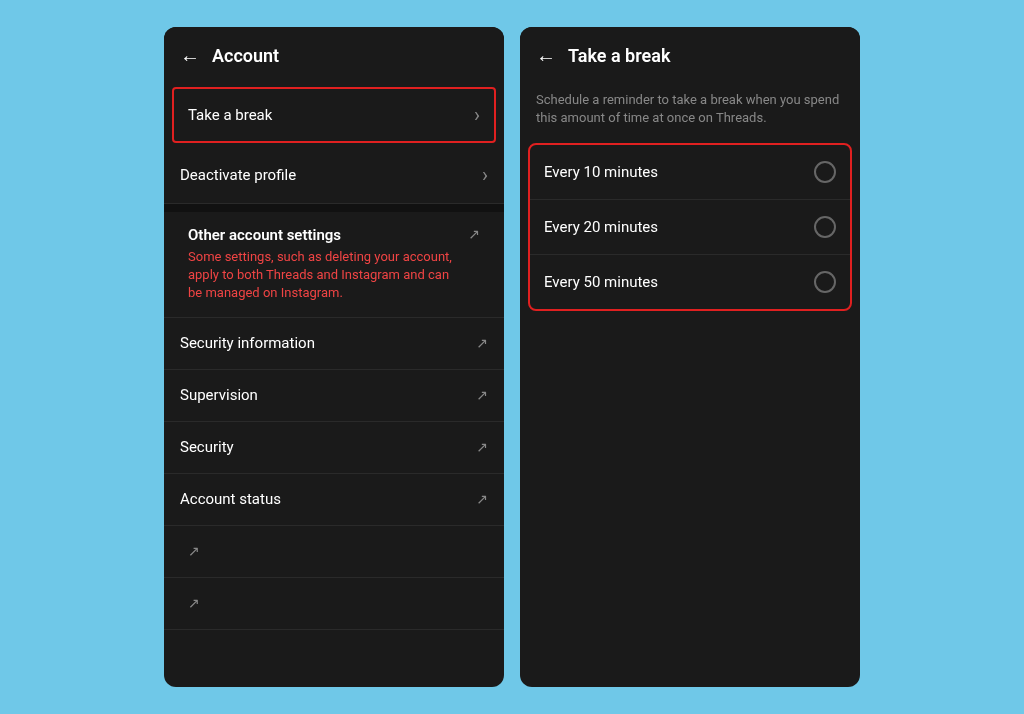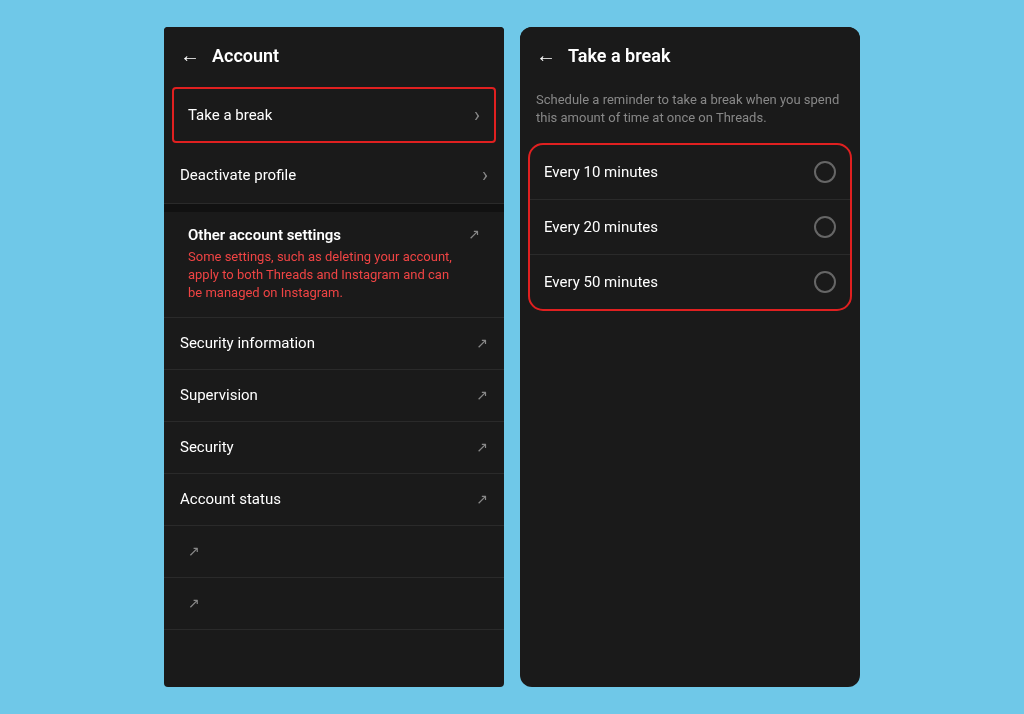--- a/index.html
+++ b/index.html
@@ -12,21 +12,21 @@
       align-items: center;
       justify-content: center;
       gap: 16px;
       font-family: -apple-system, BlinkMacSystemFont, 'Segoe UI', Roboto, sans-serif;
     }
 
     .phone-panel {
       background-color: #1a1a1a;
       width: 340px;
       height: 660px;
-      border-radius: 4px;
+      border-radius: 12px;
       overflow: hidden;
       display: flex;
       flex-direction: column;
       color: #ffffff;
     }
 
     .panel-header {
       display: flex;
       align-items: center;
       padding: 16px 16px;
@@ -140,21 +140,21 @@
     .subtitle-text {
       font-size: 13px;
       color: #888;
       padding: 8px 16px 12px 16px;
       line-height: 1.4;
     }
 
     .radio-list {
       border: 2.5px solid #e02020;
       margin: 4px 8px;
-      border-radius: 15px;
+      border-radius: 8px;
       overflow: hidden;
     }
 
     .radio-item {
       display: flex;
       align-items: center;
       justify-content: space-between;
       padding: 16px 14px;
       border-bottom: 1px solid #2a2a2a;
       cursor: pointer;

